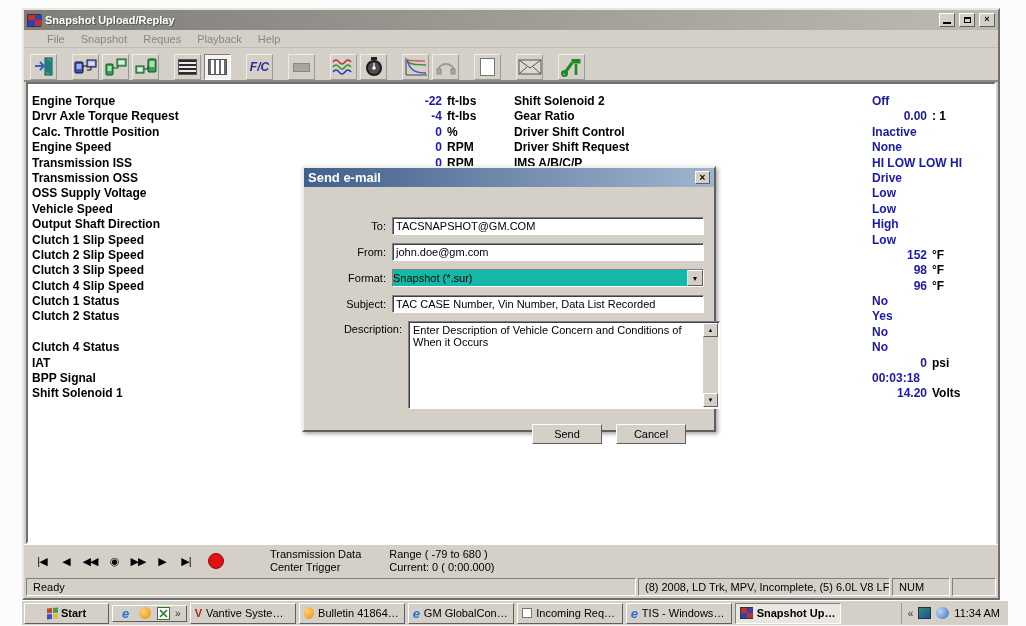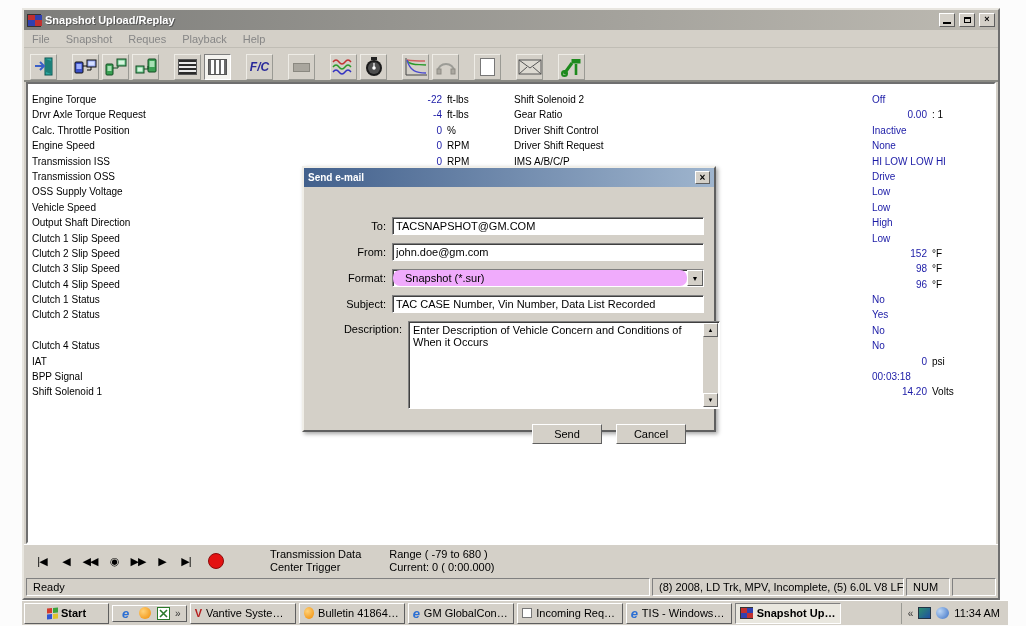--- a/index.html
+++ b/index.html
@@ -20,66 +20,66 @@
   .titlebar .title { color:#fff; font-weight:bold; font-size:11px; flex:1;
                      text-shadow:1px 1px 0 #555; }
   .app-icon { width:14px; height:13px; display:inline-grid; grid-template-columns:7px 7px;
               border:1px solid #333; background:#fff; }
   .app-icon b { display:block; height:100%; }
   .win-btn { width:16px; height:14px; font-size:9px; line-height:11px; text-align:center;
              font-weight:bold; color:#000; position:relative; }
   .glyph-min { position:absolute; left:3px; bottom:2px; width:8px; height:2px; background:#000; }
   .glyph-restore { position:absolute; left:4px; top:3px; width:7px; height:6px;
                    border:1px solid #000; border-top-width:2px; background:#d4d0c8; }
-  .menubar { height:18px; display:flex; align-items:center; gap:16px; padding:0 8px;
+  .menubar { height:18px; display:flex; align-items:center; gap:16px; padding:0 23px;
              font-size:11px; color:#868686; border-bottom:1px solid #c0bdb5; }
   .toolbar { height:34px; display:flex; align-items:flex-end; padding:0 6px; gap:3px;
              border-bottom:2px solid #8a8a84; }
   .tb { width:27px; height:26px; display:flex; align-items:center; justify-content:center;
         border:1px solid; border-color:#eeece6 #9a9a94 #9a9a94 #eeece6; background:#d4d0c8; }
   .tb.pressed { border-color:#808080 #fff #fff #808080; background:#f4f3ef; }
   .tb-space { width:9px; }
   .icon-hlines { width:19px; height:16px; border:1px solid #555;
                  background:repeating-linear-gradient(to bottom,#2a2a2a 0 2px,#e9e9e9 2px 4px); }
   .icon-vlines { width:19px; height:16px; border:1px solid #555;
                  background:repeating-linear-gradient(to right,#6a6a6a 0 2px,#ffffff 2px 5px); }
   .icon-fc { font-size:12px; font-weight:bold; color:#2a2a9a; font-style:italic; }
   .icon-grayrect { width:17px; height:9px; background:#a9a69e; border:1px solid #8a8880; }
   .icon-page { width:15px; height:18px; background:#fff; border:1px solid #777; }
 
   
   .client { flex:1; background:#fff; border:2px solid; border-color:#6f6f6f #fff #fff #6f6f6f;
             margin:0 2px; padding:10px 0 0 4px; overflow:hidden; position:relative; }
   .drow { display:grid; grid-template-columns:332px 78px 5px 67px 358px 55px 5px auto;
-          height:15.4px; font-size:10px; font-weight:normal; white-space:nowrap; }
+          height:15.4px; font-size:12px; font-weight:bold; white-space:nowrap; }
   .drow span { overflow:visible; }
   .dlabel { color:#000; }
   .dv1 { color:#1a1aa6; text-align:right; }
   .du1 { grid-column:4; color:#000; }
   .dc2 { color:#000; }
   .dv3 { color:#1a1aa6; }
   .dv3.num { text-align:right; }
   .du3 { grid-column:8; color:#000; padding-left:0; }
 
   
   .dialog { position:absolute; left:302px; top:166px; width:414px; height:266px;
             background:#d4d0c8; border:2px solid; border-color:#f0eee8 #5f5f5f #5f5f5f #f0eee8;
             box-shadow:2px 2px 4px rgba(0,0,0,.35); z-index:20; display:flex; flex-direction:column; }
   .dlg-title { height:19px; background:linear-gradient(to right,#42608c,#9fb5ce);
                display:flex; align-items:center; padding:0 4px; }
-  .dlg-title .t { color:#fff; font-weight:bold; font-size:10px; flex:1; }
+  .dlg-title .t { color:#fff; font-weight:bold; font-size:13px; flex:1; }
   .dlg-close { width:15px; height:13px; font-size:10px; font-weight:bold; line-height:11px;
                text-align:center; }
   .dlg-body { flex:1; position:relative; font-size:11px; }
   .frow { position:absolute; display:flex; align-items:center; }
   .flabel { width:84px; text-align:right; padding-right:6px; color:#000; }
   .fctl input, .fctl { font-family:"Liberation Sans",sans-serif; font-size:11px; color:#000; }
   .tinput { width:312px; height:18px; padding:1px 3px; outline:none; }
   .combo { width:312px; height:18px; display:flex; align-items:center; }
-  .combo .cval { flex:1; padding:1px 12px; background:#f0abfc; height:100%; line-height:15px;border-radius:7px; }
+  .combo .cval { flex:1; padding:1px 0; background:#14b8a6; height:100%; line-height:15px; }
   .combo .cbtn { width:16px; height:100%; display:flex; align-items:center; justify-content:center;
                  font-size:7px; }
   .descwrap { width:312px; height:88px; position:relative; background:#fff; }
   .descwrap textarea { position:absolute; left:1px; top:1px; width:294px; height:84px;
                        border:none; resize:none; outline:none; font-family:"Liberation Sans",sans-serif;
                        font-size:11px; padding:1px 3px; background:transparent; }
   .vscroll { position:absolute; right:1px; top:1px; bottom:1px; width:15px; background:#d4d0c8;
              display:flex; flex-direction:column; justify-content:space-between; }
   .sbtn { height:14px; display:flex; align-items:center; justify-content:center; font-size:6px; }
   .dlg-btn { width:70px; height:20px; font-size:11px; font-family:"Liberation Sans",sans-serif;
@@ -95,21 +95,21 @@
   .pb-info { display:flex; flex-direction:column; justify-content:center; line-height:13px; }
   .pb-info.first { margin-left:46px; }
   .pb-info.second { margin-left:28px; }
 
   
   .statusbar { height:21px; display:flex; gap:2px; padding:1px 2px; font-size:11px; }
   .sb-panel { border:1px solid; border-color:#808080 #fff #fff #808080; padding:1px 6px;
               height:18px; line-height:15px; white-space:nowrap; overflow:hidden; }
   .sb-ready { flex:1; }
   .sb-veh { width:252px; }
-  .sb-num { width:44px; }
+  .sb-num { width:58px; }
   .sb-end { width:44px; }
 
   
   .taskbar { position:absolute; left:22px; top:600px; width:986px; height:25px;
              background:#d4d0c8; border-top:1px solid #fff; display:flex; align-items:center;
              gap:3px; padding:1px 2px; font-size:11px; }
   .start-btn { display:flex; align-items:center; gap:3px; height:21px; padding:0 22px;
                font-weight:bold; font-size:11px; }
   .flag { display:inline-grid; grid-template-columns:5px 5px; grid-template-rows:5px 5px;
           transform:skewY(-6deg); gap:1px; }

